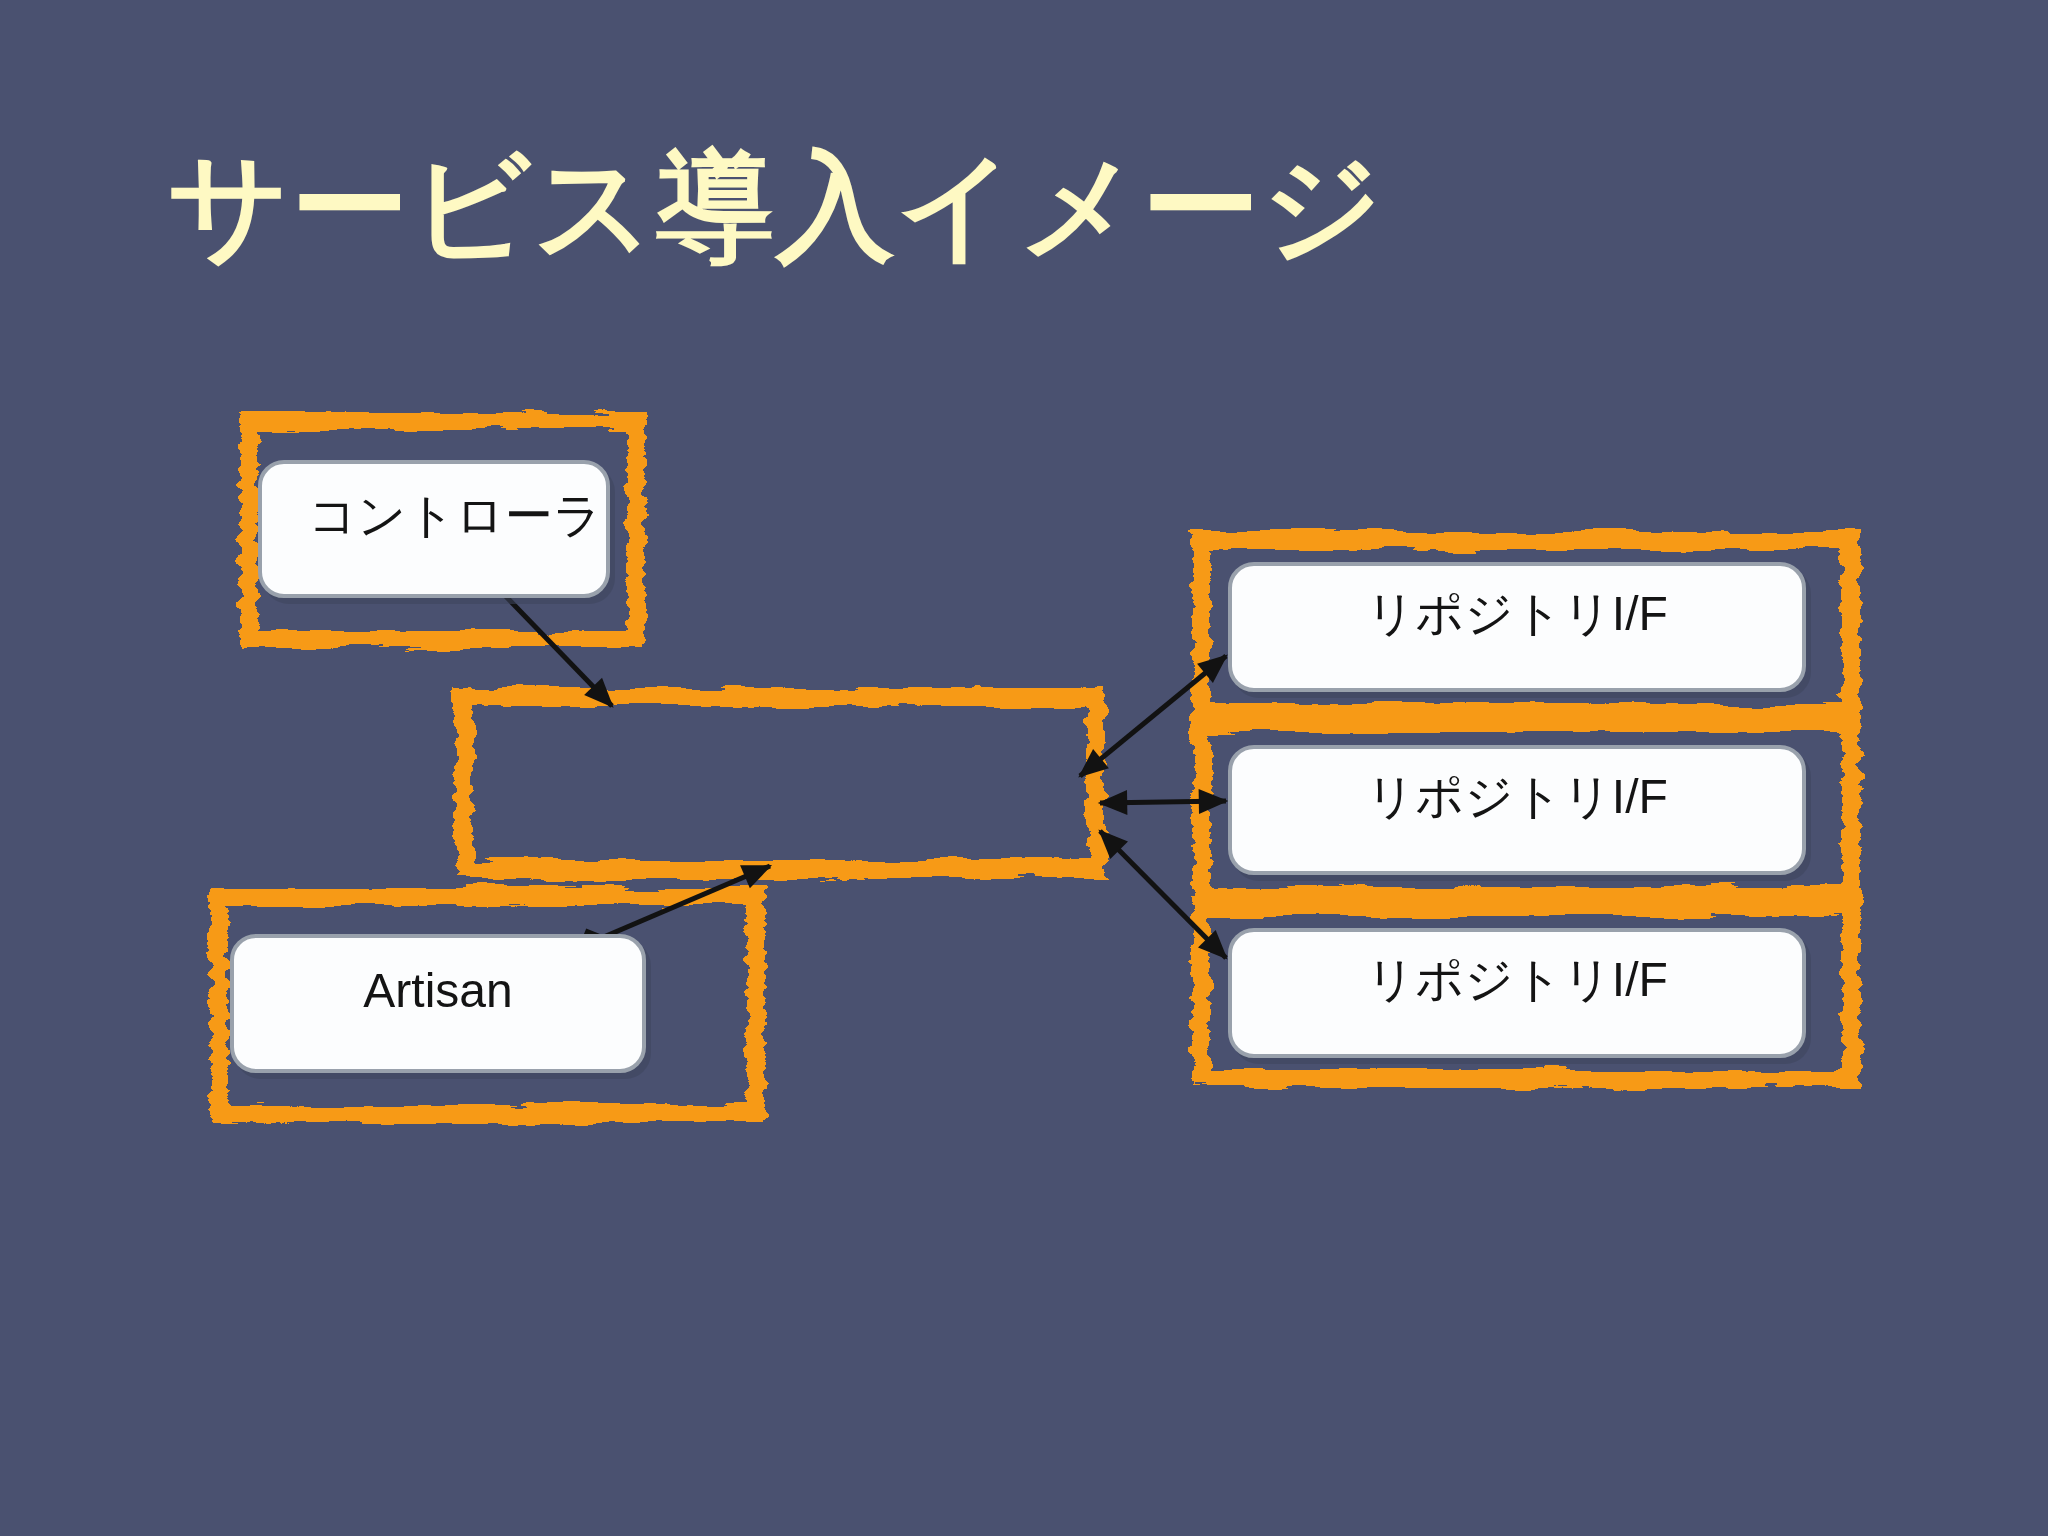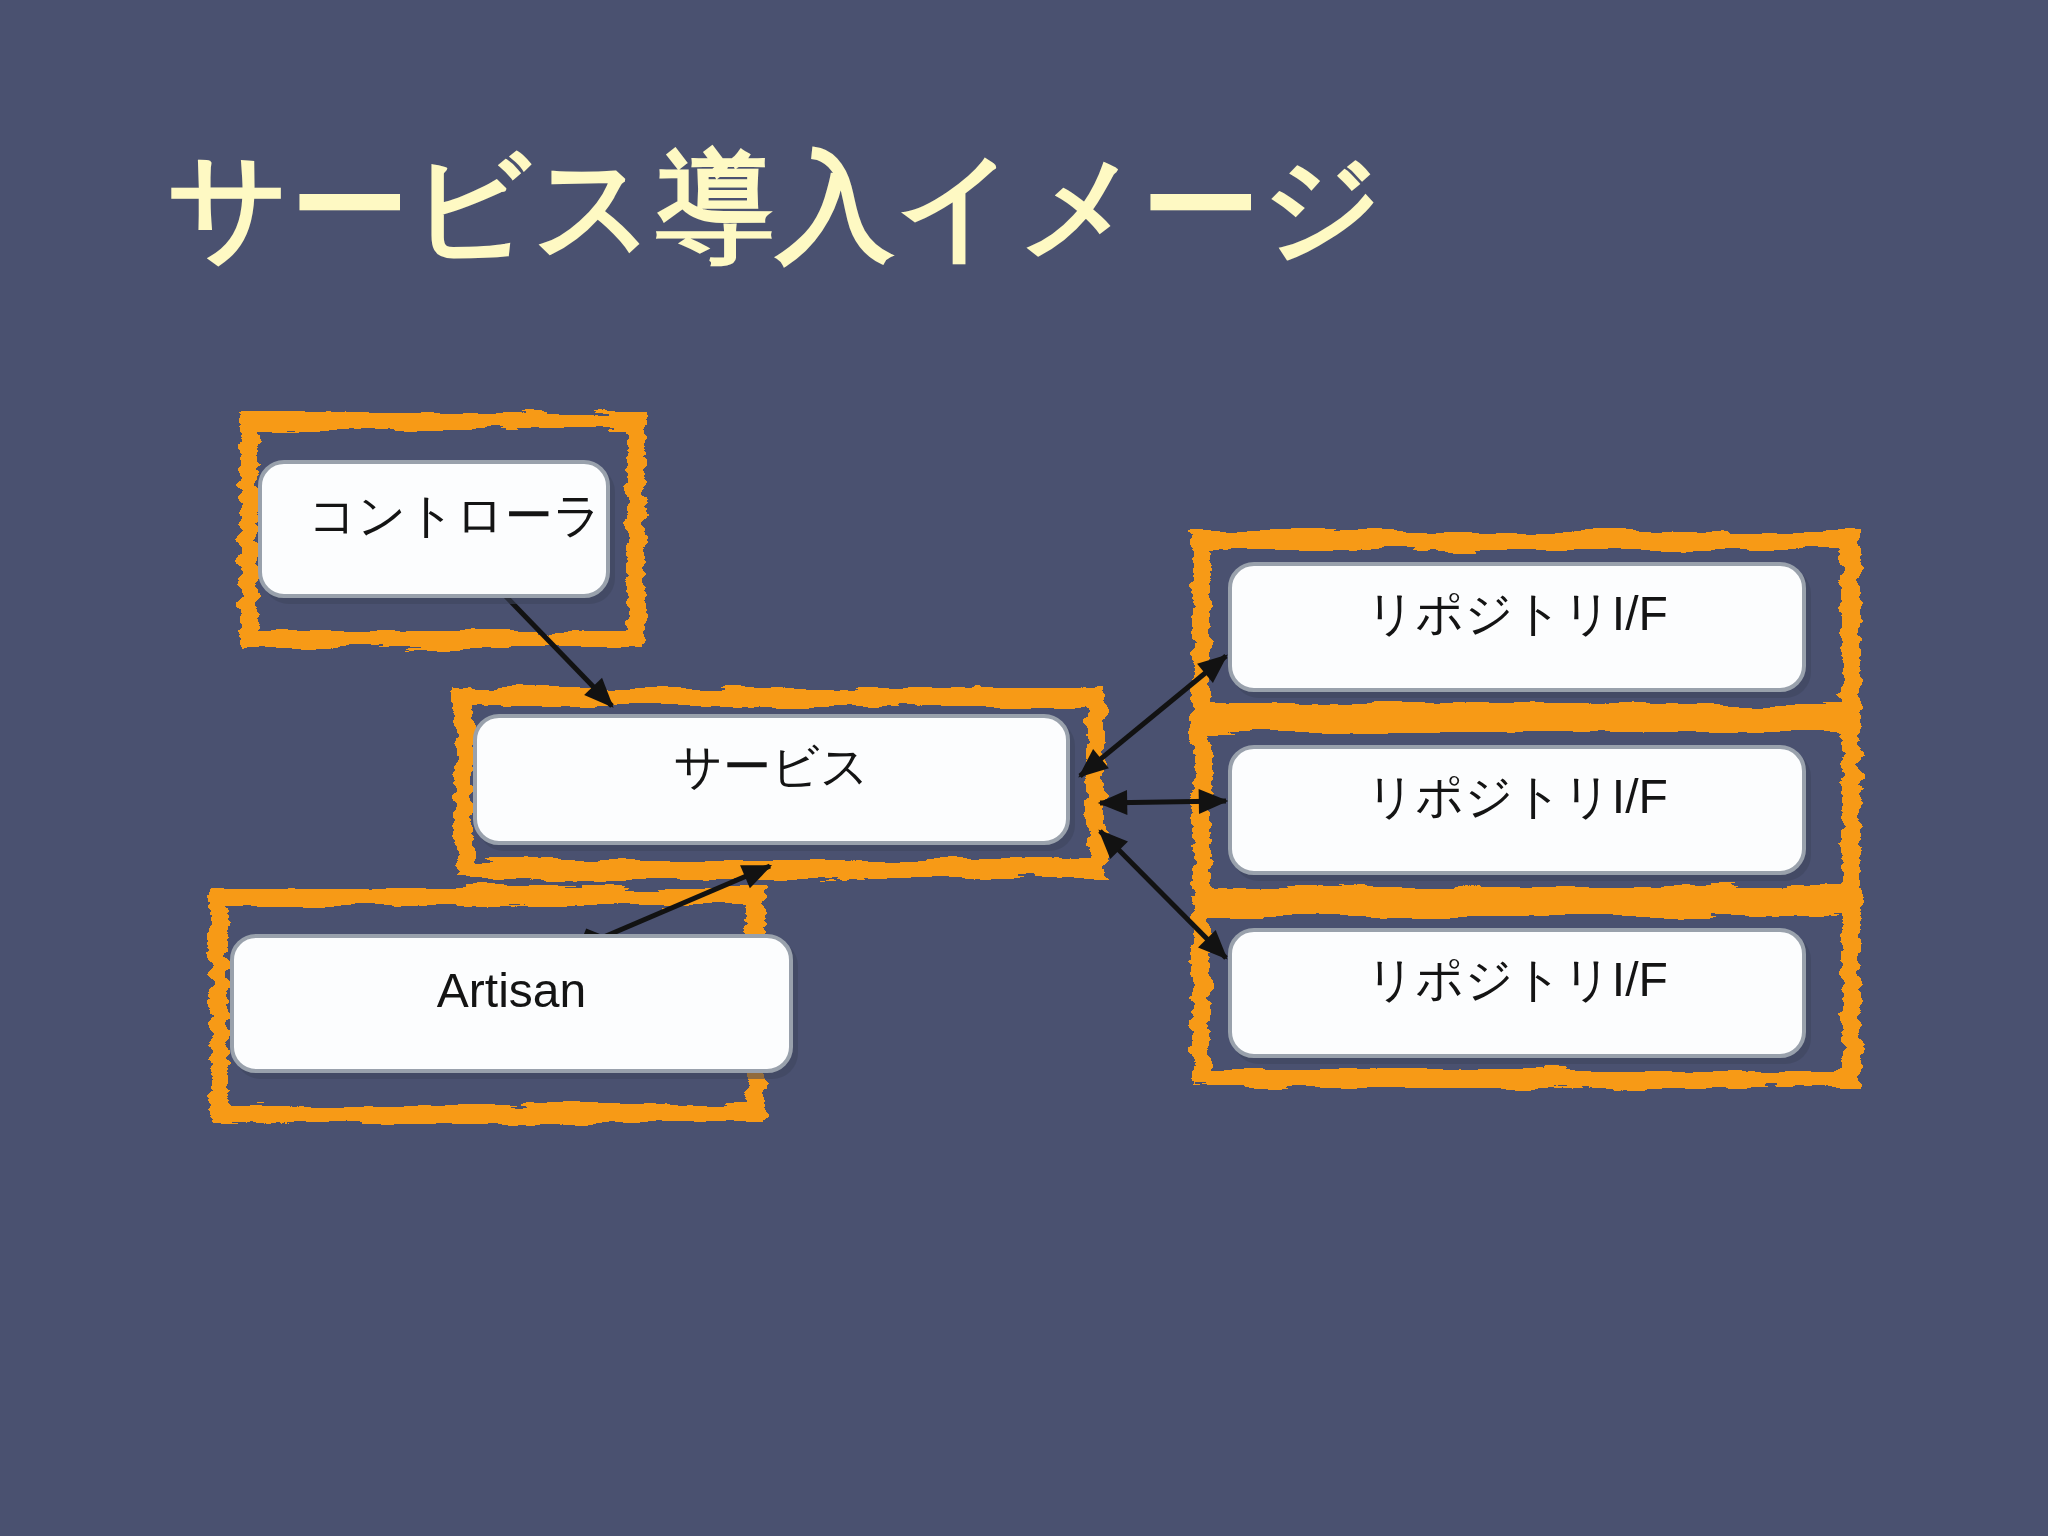--- a/index.html
+++ b/index.html
@@ -29,21 +29,21 @@
     box-shadow:5px 6px 0 rgba(62,70,92,0.55);
     display:flex;align-items:center;justify-content:center;
     box-sizing:border-box;
   }
   .node .lbl{
     font-size:48px;color:#141414;line-height:1;
     padding-bottom:26px;white-space:nowrap;
   }
   .n-controller{left:258px;top:460px;width:352px;height:138px;padding-left:42px;}
   .n-service   {left:473px;top:714px;width:597px;height:131px;}
-  .n-artisan   {left:230px;top:934px;width:563px;height:139px;}
+  .n-artisan   {left:230px;top:934px;width:416px;height:139px;}
   .n-repo1     {left:1228px;top:562px;width:578px;height:130px;}
   .n-repo2     {left:1228px;top:745px;width:578px;height:130px;}
   .n-repo3     {left:1228px;top:928px;width:578px;height:130px;}
   .frame{fill:none;stroke:#F79A15;stroke-width:18px;}
   .edge{stroke:#121212;stroke-width:5px;}
 </style>
 </head>
 <body>
 
 <div class="slide">
@@ -85,23 +85,20 @@
     <line class="edge" x1="492" y1="582" x2="612" y2="706" marker-start="url(#mDiamond)" marker-end="url(#mArrow)"></line>
     <line class="edge" x1="592" y1="942" x2="770" y2="866" marker-start="url(#mDiamond)" marker-end="url(#mArrow)"></line>
     <line class="edge" x1="1080" y1="776" x2="1226" y2="656" marker-start="url(#mArrowRev)" marker-end="url(#mArrow)"></line>
     <line class="edge" x1="1100" y1="803" x2="1226" y2="801" marker-start="url(#mArrowRev)" marker-end="url(#mArrow)"></line>
     <line class="edge" x1="1100" y1="831" x2="1226" y2="958" marker-start="url(#mArrowRev)" marker-end="url(#mArrow)"></line>
   </svg>
 
   <div class="node n-controller">
     <span class="lbl">コントローラ</span>
   </div>
-  <div class="node n-service">
-    <span class="lbl">サービス</span>
-  </div>
   <div class="node n-artisan">
     <span class="lbl">Artisan</span>
   </div>
   <div class="node n-repo1">
     <span class="lbl">リポジトリI/F</span>
   </div>
   <div class="node n-repo2">
     <span class="lbl">リポジトリI/F</span>
   </div>
   <div class="node n-repo3">

